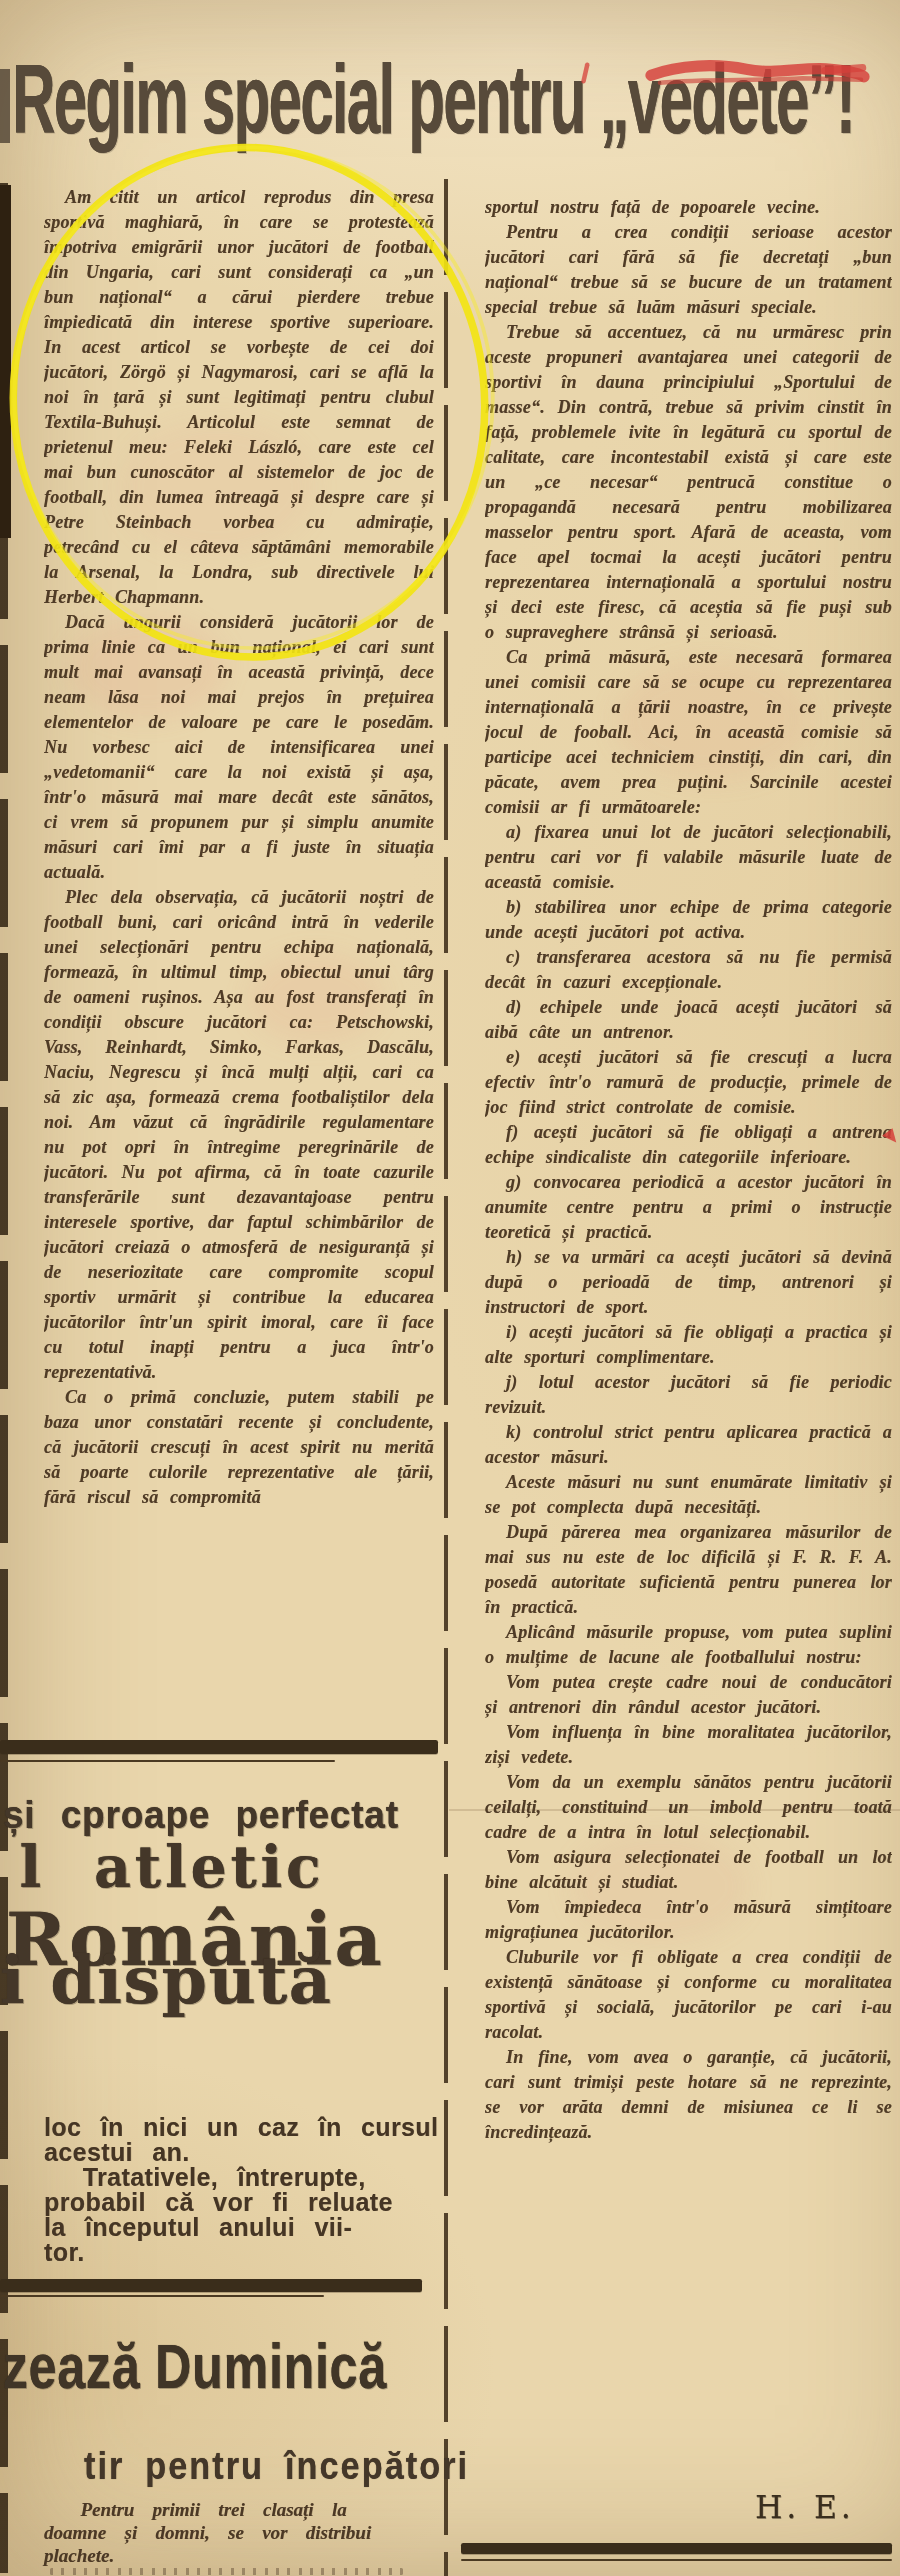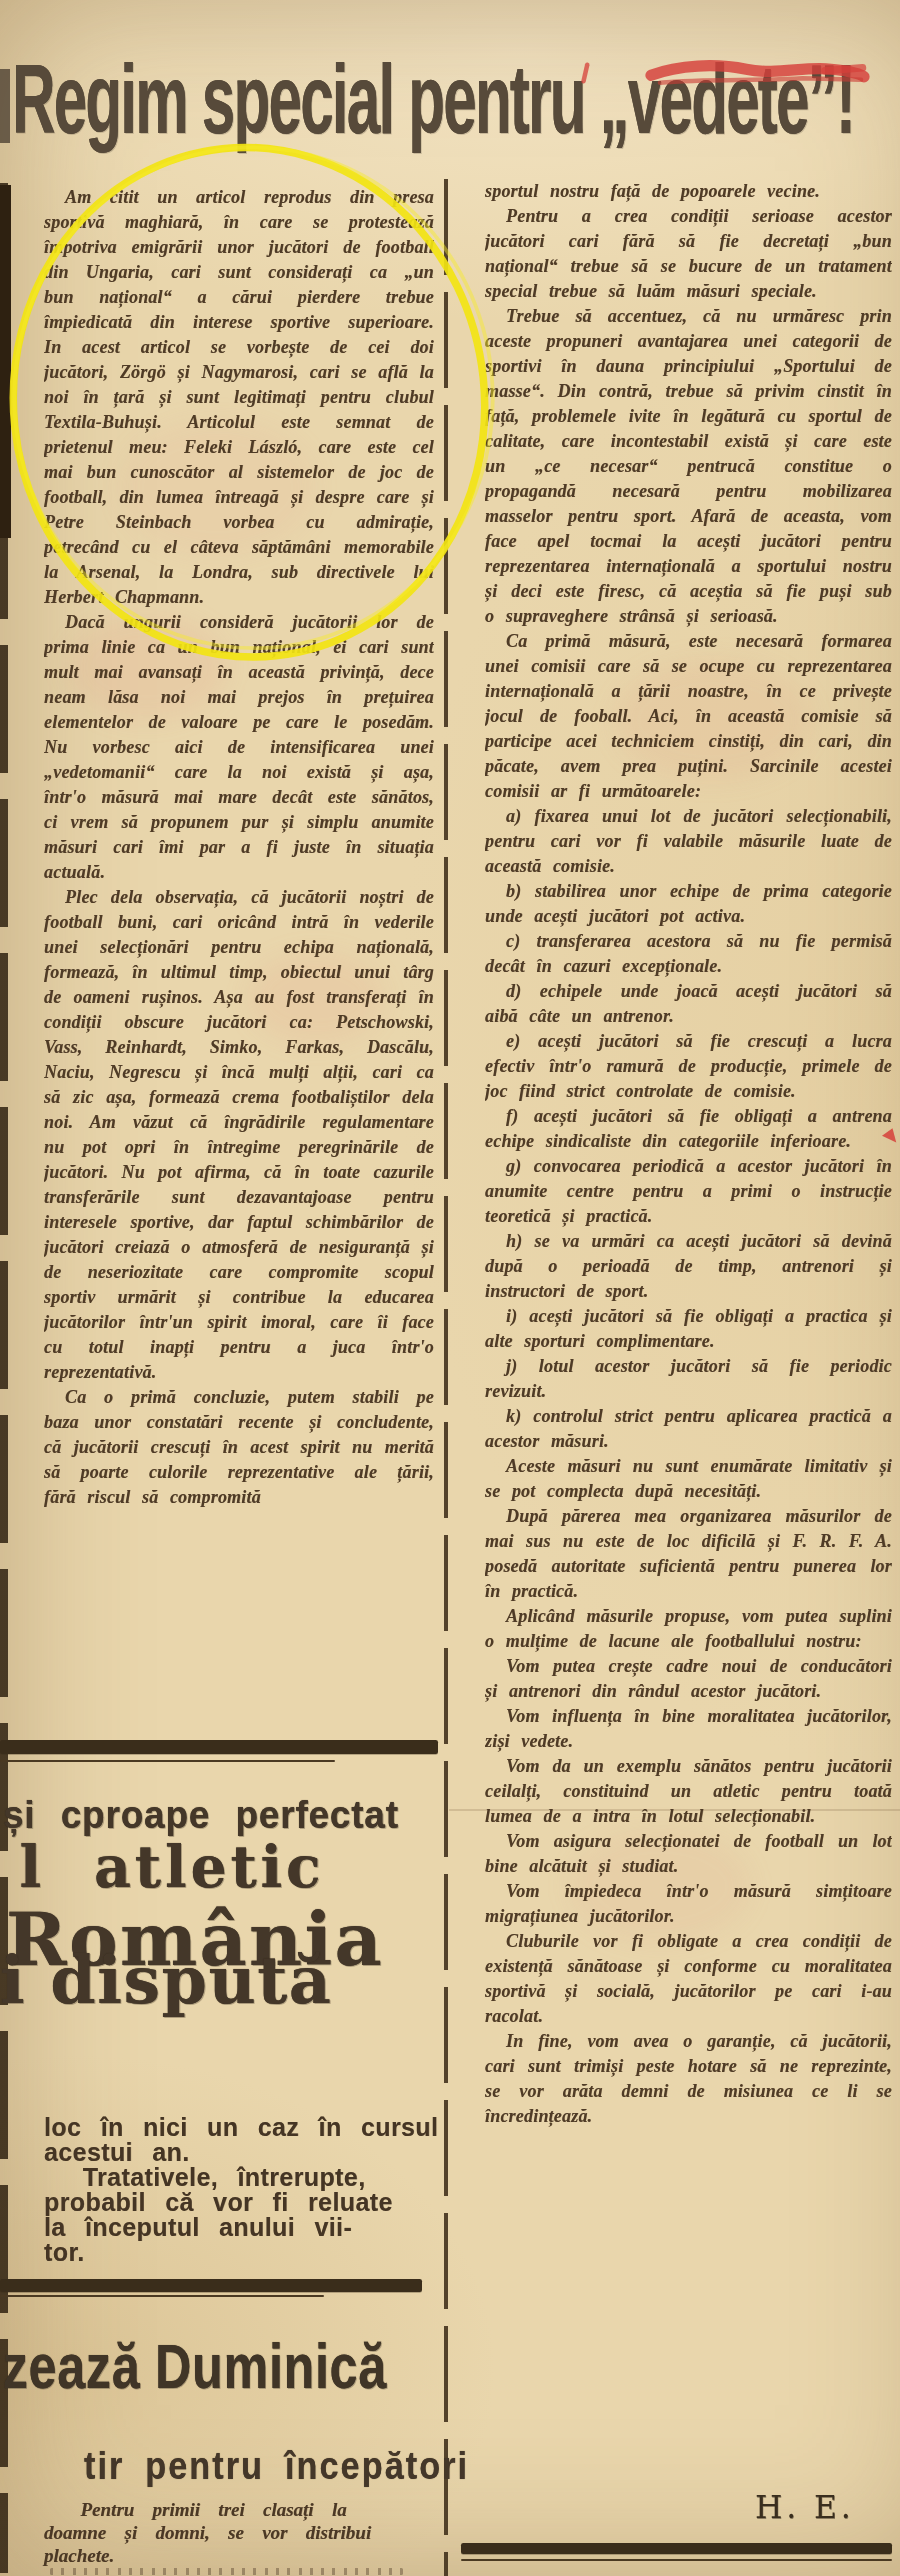--- a/index.html
+++ b/index.html
@@ -32,21 +32,21 @@
     background:repeating-linear-gradient(180deg,#352715 0 128px,rgba(53,39,21,0) 128px 154px);opacity:.88;}
   .left-bar-top{position:absolute;left:0;top:185px;width:10.5px;height:353px;background:#2e2111;}
   .col-divider{position:absolute;left:444px;top:179px;width:3.8px;height:2397px;
     background:repeating-linear-gradient(180deg,#43321d 0 96px,rgba(67,50,29,0) 96px 113px);opacity:.9;}
   .rule{position:absolute;background:#3a2d1b;border-radius:2.3px;box-shadow:0 0.8px 0 rgba(58,45,27,.4);}
   .rule-thin{position:absolute;background:#4a3922;height:2.3px;border-radius:1.5px;}
   .crease{position:absolute;left:449px;top:1809px;width:452px;height:2.3px;background:rgba(122,97,62,.22);}
 
   
   .colL{position:absolute;left:44px;top:185px;width:390px;height:1539px;overflow:hidden;}
-  .colR{position:absolute;left:485px;top:179px;width:407px;height:2309px;overflow:hidden;}
+  .colR{position:absolute;left:485px;top:195px;width:407px;height:2309px;overflow:hidden;}
   .bp{margin:0;font-style:italic;font-weight:600;font-size:18px;line-height:25px;
     color:#4f3b26;text-align:justify;word-spacing:6.8px;letter-spacing:0.2px;
     text-shadow:0.3px 0.3px 0.5px rgba(79,59,38,.45);}
   .bp.ind{text-indent:21px;}
 
   
   .frag{position:absolute;color:#443729;white-space:nowrap;
     text-shadow:0 0 0.8px rgba(50,40,28,.9),1.1px 0.8px 0 rgba(68,55,41,.3);}
   .frag1{top:1793px;left:3px;font-family:"Liberation Sans",sans-serif;font-weight:bold;
     font-size:39px;word-spacing:15px;letter-spacing:0.8px;transform:scaleX(.95);transform-origin:0 0;}
@@ -124,21 +124,21 @@
       <p class="bp ind">g) convocarea periodică a acestor jucători în anumite centre pentru a primi o instrucție teoretică și practică.</p>
       <p class="bp ind">h) se va urmări ca acești jucători să devină după o perioadă de timp, antrenori și instructori de sport.</p>
       <p class="bp ind">i) acești jucători să fie obligați a practica și alte sporturi complimentare.</p>
       <p class="bp ind">j) lotul acestor jucători să fie periodic revizuit.</p>
       <p class="bp ind">k) controlul strict pentru aplicarea practică a acestor măsuri.</p>
       <p class="bp ind">Aceste măsuri nu sunt enumărate limitativ și se pot complecta după necesități.</p>
       <p class="bp ind">După părerea mea organizarea măsurilor de mai sus nu este de loc dificilă și F. R. F. A. posedă autoritate suficientă pentru punerea lor în practică.</p>
       <p class="bp ind">Aplicând măsurile propuse, vom putea suplini o mulțime de lacune ale footballului nostru:</p>
       <p class="bp ind">Vom putea crește cadre noui de conducători și antrenori din rândul acestor jucători.</p>
       <p class="bp ind">Vom influența în bine moralitatea jucătorilor, ziși vedete.</p>
-      <p class="bp ind">Vom da un exemplu sănătos pentru jucătorii ceilalți, constituind un atletic pentru toată lumea de a intra în lotul selecționabil.</p>
+      <p class="bp ind">Vom da un exemplu sănătos pentru jucătorii ceilalți, constituind un imbold pentru toată cadre de a intra în lotul selecționabil.</p>
       <p class="bp ind">Vom asigura selecționatei de football un lot bine alcătuit și studiat.</p>
       <p class="bp ind">Vom împiedeca într'o măsură simțitoare migrațiunea jucătorilor.</p>
       <p class="bp ind">Cluburile vor fi obligate a crea condiții de existență sănătoase și conforme cu moralitatea sportivă și socială, jucătorilor pe cari i-au racolat.</p>
       <p class="bp ind">In fine, vom avea o garanție, că jucătorii, cari sunt trimiși peste hotare să ne reprezinte, se vor arăta demni de misiunea ce li se încredințează.</p>
     </div>
   <div class="signature">H. E.</div>
 
   <div class="rule" style="left:0;top:1740px;width:438px;height:13.5px;"></div>
   <div class="rule-thin" style="left:0;top:1760px;width:335px;"></div>
 

